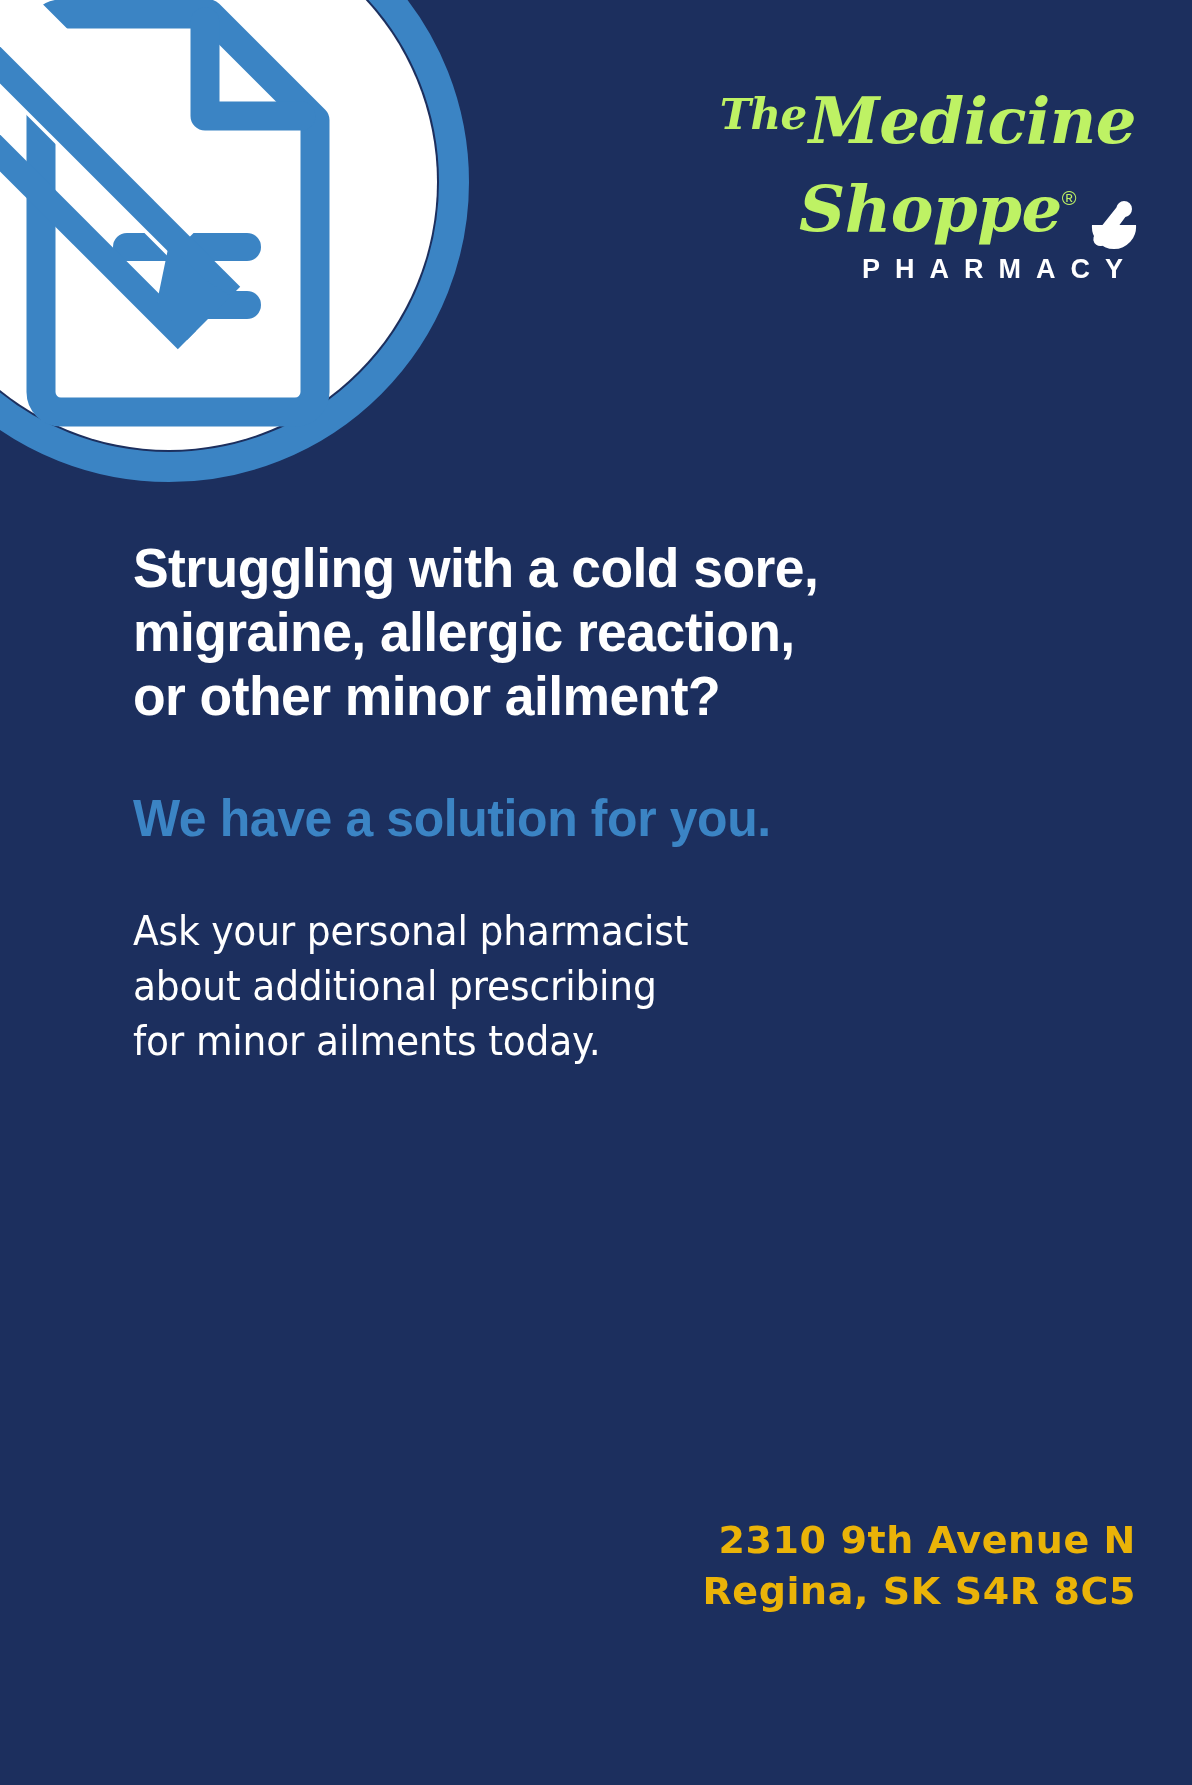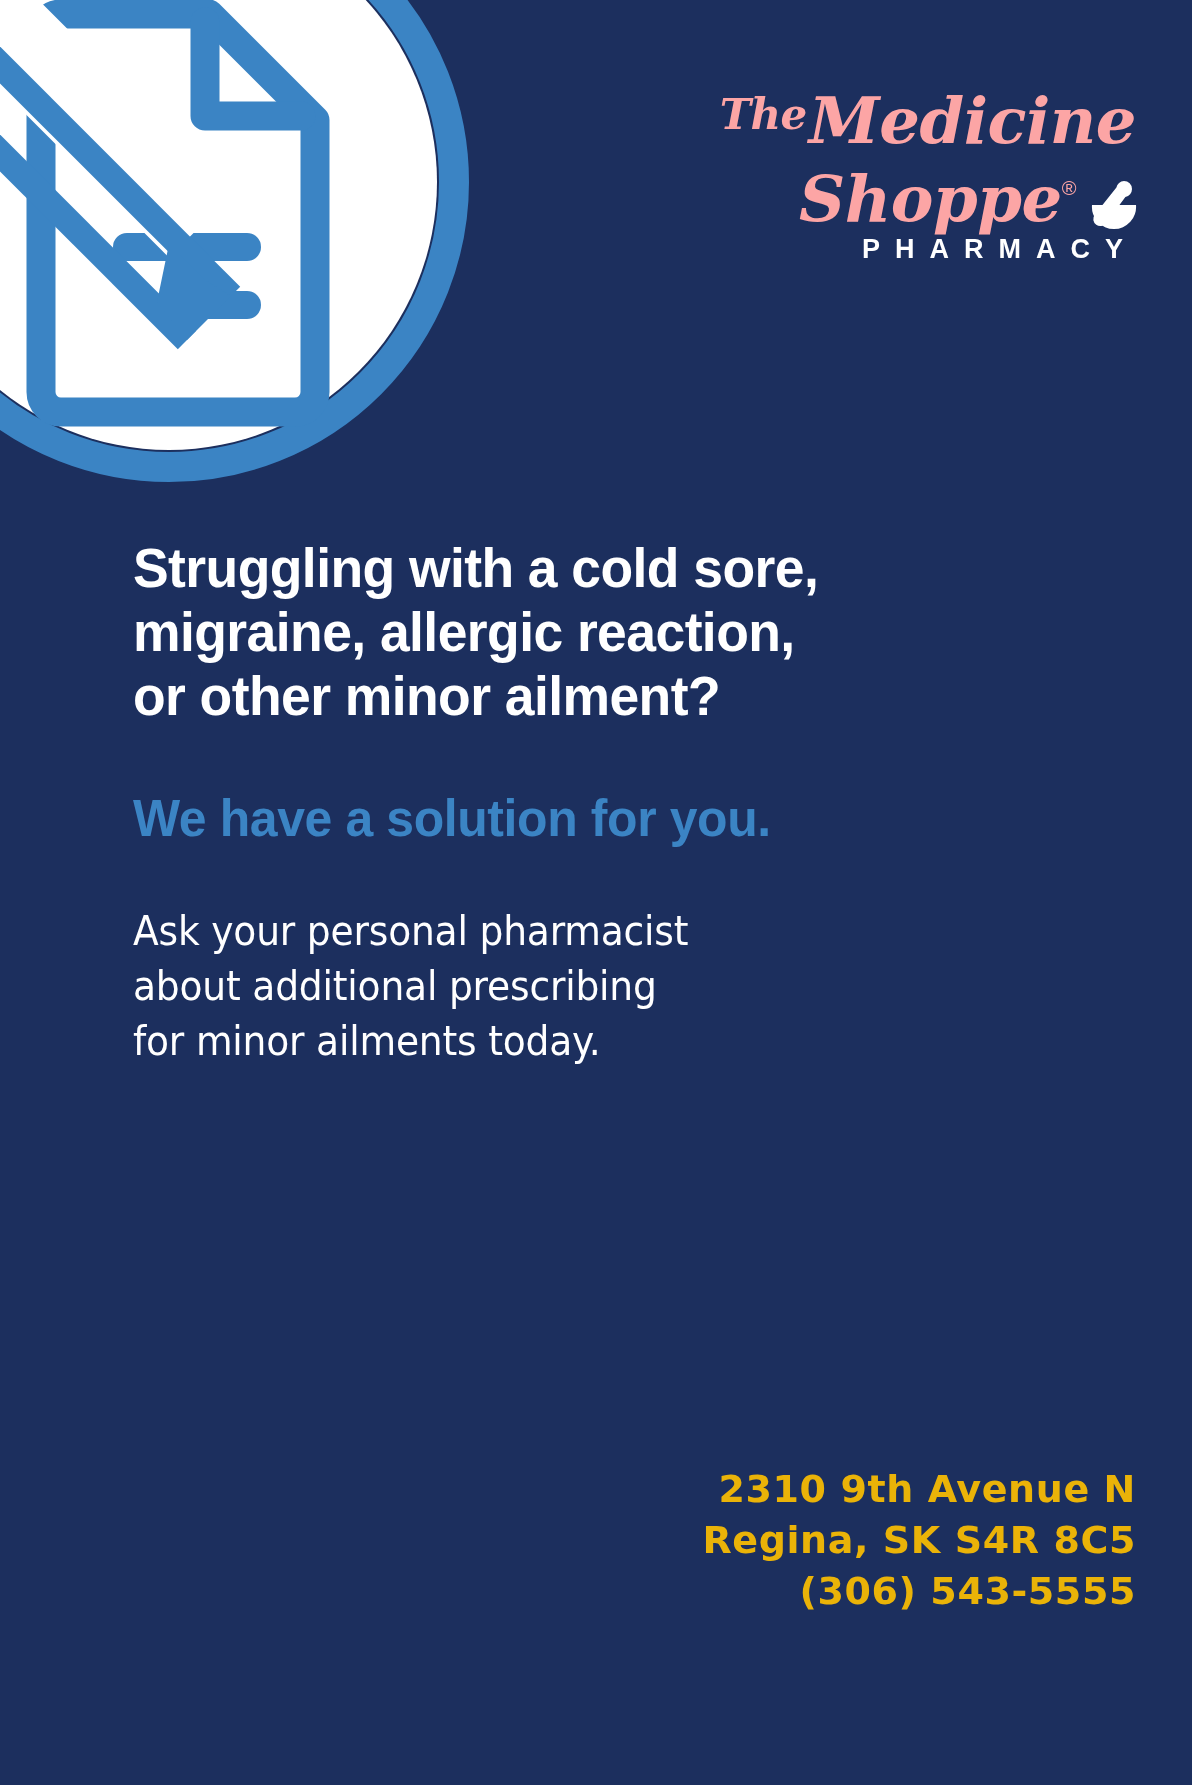--- a/index.html
+++ b/index.html
@@ -37,37 +37,37 @@
     right: 54px;
     top: 82px;
     width: 420px;
     text-align: right;
   }
   .logo-script {
     display: block;
     font-family: "DejaVu Serif", "Liberation Serif", serif;
     font-style: italic;
     font-weight: bold;
-    color: #fca5a5;
+    color: #bef264;
     letter-spacing: -0.5px;
     white-space: nowrap;
   }
   .logo-line1 {
     font-size: 64px;
     line-height: 66px;
     padding-right: 2px;
   }
   .logo-line1 .the {
     font-size: 42px;
     vertical-align: 14px;
     padding-right: 2px;
   }
   .logo-line2 {
     font-size: 64px;
-    line-height: 68px;
+    line-height: 89px;
     position: relative;
     padding-right: 62px;
   }
   .logo-reg {
     font-family: "Liberation Sans", sans-serif;
     font-style: normal;
     font-weight: normal;
     font-size: 20px;
     vertical-align: 26px;
   }
@@ -216,16 +216,15 @@
     <p id="body-copy">
       <span class="bc-line">Ask your personal pharmacist</span>
       <span class="bc-line">about additional prescribing</span>
       <span class="bc-line">for minor ailments today.</span>
     </p>
   </div>
 
   <div id="address">
     <span class="addr-line">2310 9th Avenue N</span>
     <span class="addr-line">Regina, SK S4R 8C5</span>
-    <span class="addr-line">(306) 543-5555</span>
   </div>
 
 </div>
 
 </body></html>

